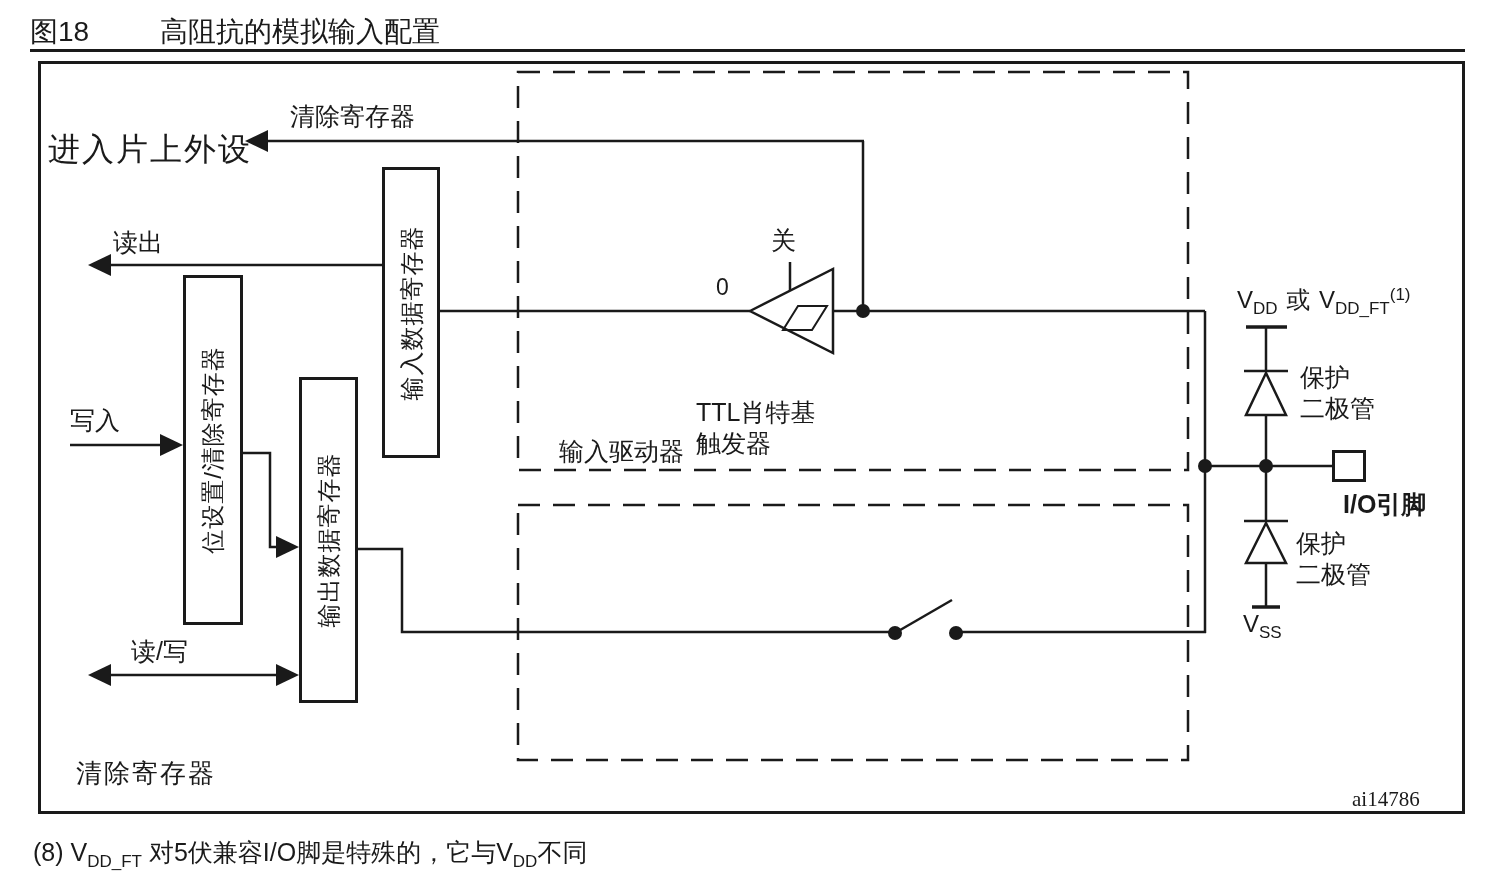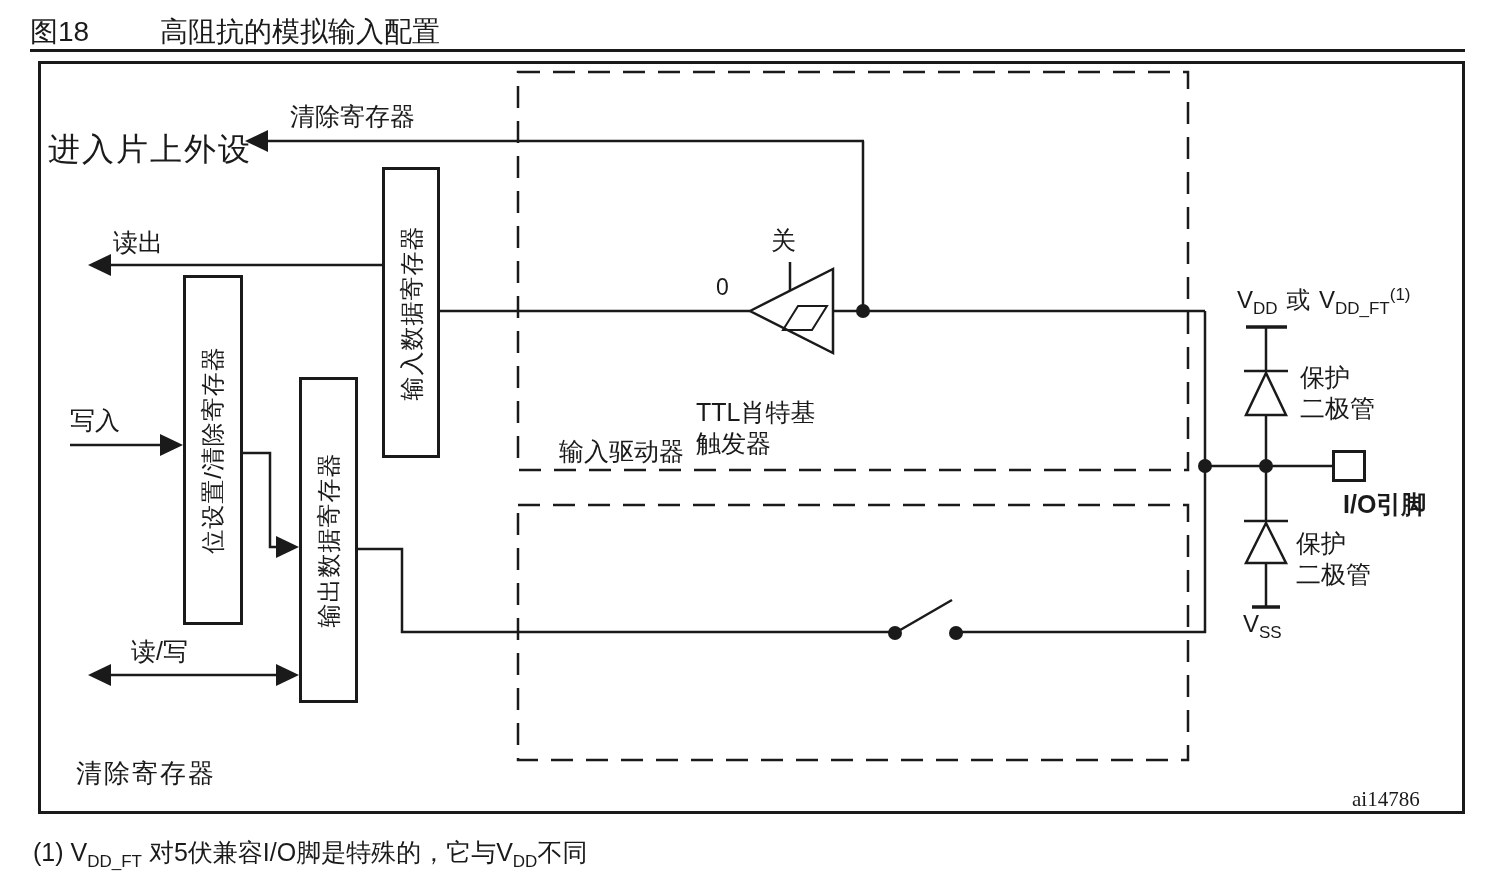--- a/index.html
+++ b/index.html
@@ -136,14 +136,14 @@
 
 <div class="lbl" style="left:1243px;top:610px;font-size:24px;">
   <span>V</span><span class="sub">SS</span>
 </div>
 
 <div class="lbl bold" style="left:1343px;top:490px;">I/O引脚</div>
 
 <div class="lbl small" style="left:1352px;top:787px;">ai14786</div>
 
 <div class="lbl" style="left:33px;top:838px;">
-  <span>(1) V</span><span class="sub">DD_FT</span><span> 对5伏兼容I/O脚是特殊的，它与V</span><span class="sub">DD</span><span>不同</span>
+  <span>(8) V</span><span class="sub">DD_FT</span><span> 对5伏兼容I/O脚是特殊的，它与V</span><span class="sub">DD</span><span>不同</span>
 </div>
 
 </body></html>

